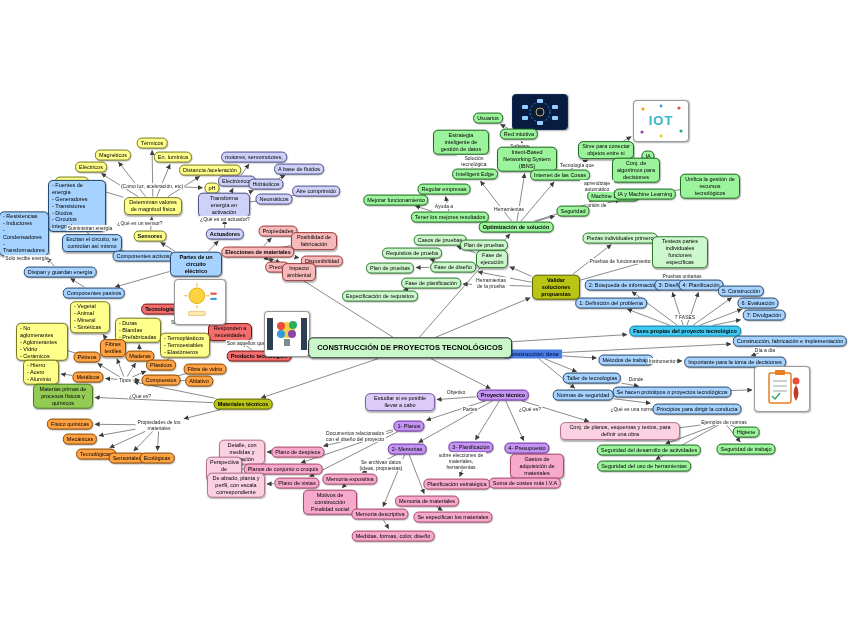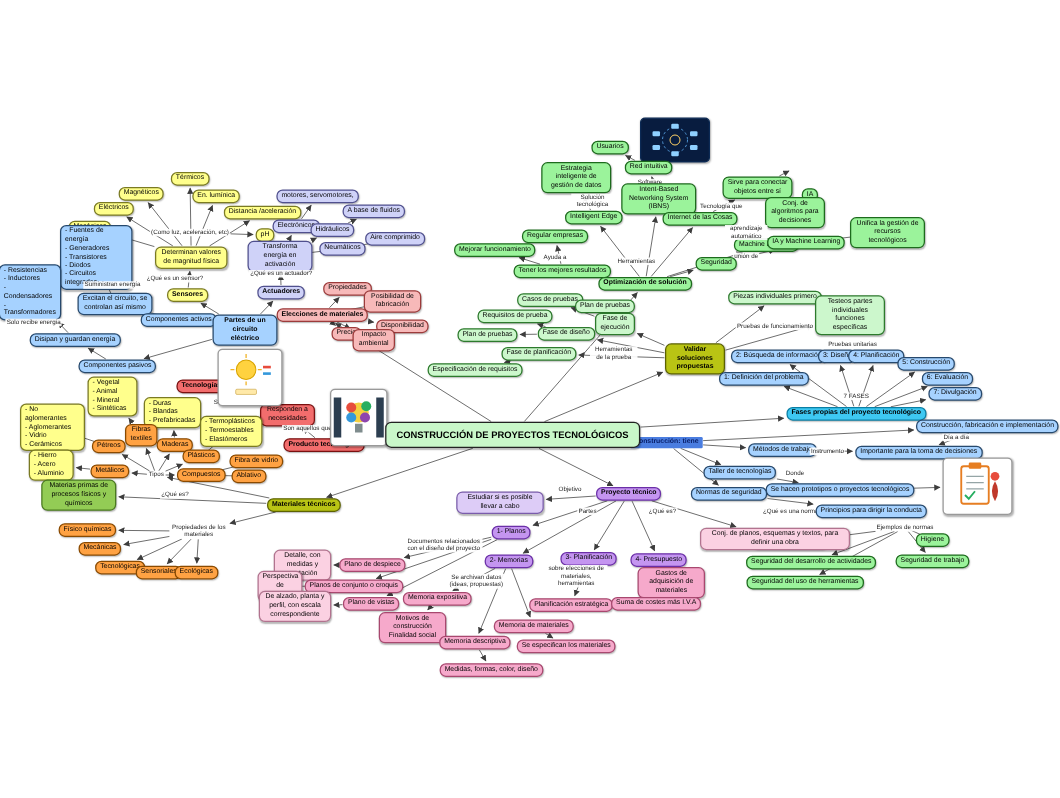--- a/index.html
+++ b/index.html
@@ -274,20 +274,31 @@
     <div class="node t-green" style="left: 488px; top: 118px;">Usuarios</div>
     <div class="node t-green" style="left: 519px; top: 134px;">Red intuitiva</div>
     <div class="node t-green wrap" style="width: 56px; left: 461px; top: 142px;">Estrategia inteligente de gestión de datos</div>
     <div class="lbl" style="left: 520px; top: 146px;">Software</div>
     <div class="node t-green wrap" style="width: 60px; left: 527px; top: 159px;">Intent-Based Networking System (IBNS)</div>
     <div class="lbl wrap" style="width: 34px; left: 474px; top: 161px;">Solución tecnológica</div>
     <div class="node t-green" style="left: 475px; top: 174px;">Intelligent Edge</div>
     <div class="node t-green" style="left: 560px; top: 175px;">Internet de las Cosas</div>
     <div class="lbl" style="left: 577px; top: 165px;">Tecnología que</div>
     <div class="node t-green wrap" style="width: 56px; left: 606px; top: 150px;">Sirve para conectar objetos entre sí</div>
+    <div class="node imgnode img-iot" style="width: 56px; height: 42px; left: 661px; top: 121px;">
+      <svg viewBox="0 0 54 40">
+        <circle cx="9" cy="8" r="1.6" fill="#f39c12"></circle>
+        <circle cx="45" cy="7" r="1.6" fill="#e74c3c"></circle>
+        <circle cx="47" cy="30" r="1.6" fill="#27ae60"></circle>
+        <circle cx="8" cy="31" r="1.6" fill="#8e44ad"></circle>
+        <circle cx="27" cy="5" r="1.4" fill="#3498db"></circle>
+        <circle cx="27" cy="35" r="1.4" fill="#f1c40f"></circle>
+      </svg>
+      <span class="iot-text">IOT</span>
+    </div>
     <div class="node t-green" style="left: 648px; top: 156px;">IA</div>
     <div class="node t-green wrap" style="width: 48px; left: 636px; top: 170px;">Conj. de algoritmos para decisiones</div>
     <div class="node t-green" style="left: 613px; top: 196px;">Machine Learning</div>
     <div class="lbl wrap" style="width: 34px; left: 597px; top: 186px;">aprendizaje automático</div>
     <div class="node t-green" style="left: 645px; top: 194px;">IA y Machine Learning</div>
     <div class="node t-green wrap" style="width: 60px; left: 710px; top: 186px;">Unifica la gestión de recursos tecnológicos</div>
     <div class="lbl" style="left: 597px; top: 205px;">unión de</div>
     <div class="node t-green" style="left: 573px; top: 211px;">Seguridad</div>
     <div class="node t-green" style="left: 444px; top: 189px;">Regular empresas</div>
     <div class="node t-green" style="left: 396px; top: 200px;">Mejorar funcionamiento</div>

